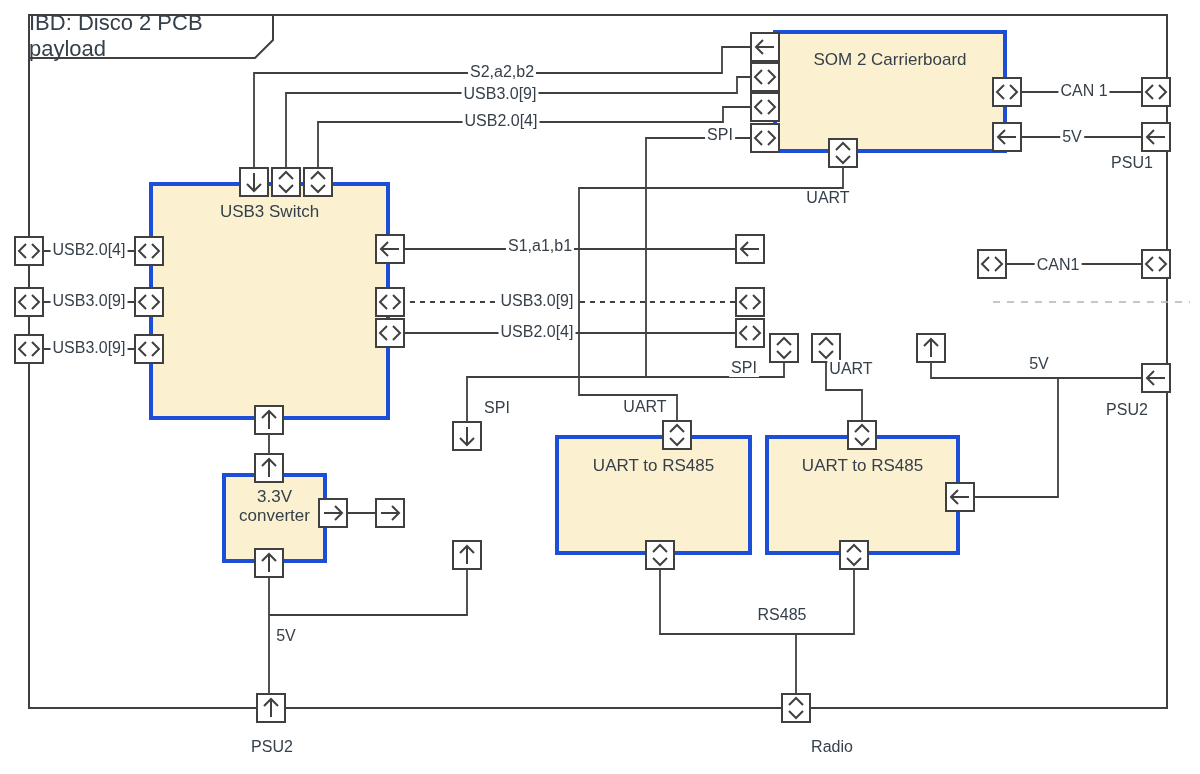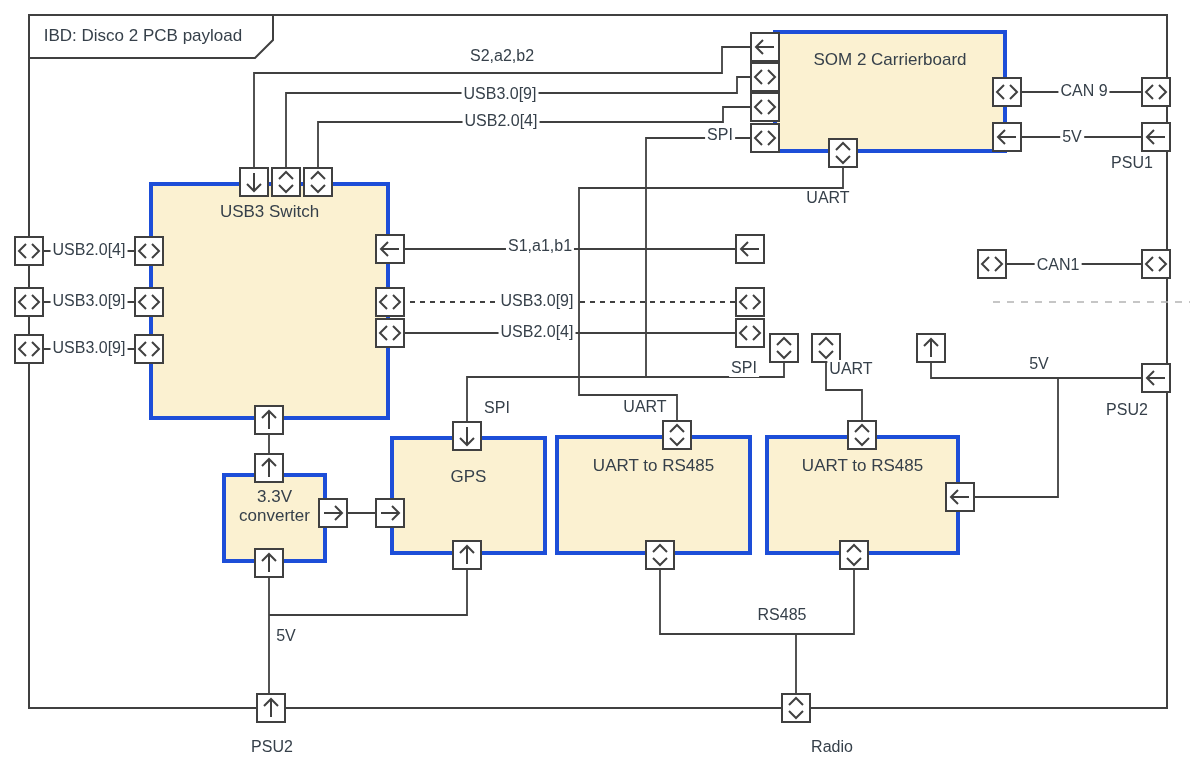--- a/index.html
+++ b/index.html
@@ -9,35 +9,32 @@
   .block-label{position:absolute;left:0;width:100%;text-align:center;font-size:17px;
                line-height:19px;color:#36404a;white-space:pre-line;}
   .port{position:absolute;width:30px;height:30px;background:#ffffff;border:2px solid #404040;
         box-sizing:border-box;display:flex;align-items:center;justify-content:center;z-index:30;}
   .port svg{display:block;}
   .wire-label{position:absolute;transform:translate(-50%,-50%);font-size:16px;line-height:18px;
               background:#ffffff;padding:0 2px;white-space:nowrap;z-index:40;color:#36404a;}
   #wires{position:absolute;left:0;top:0;z-index:20;}
   #frame-layer{position:absolute;left:0;top:0;z-index:5;}
   .title-text{position:absolute;left:29px;top:16px;width:228px;height:40px;display:flex;
-              align-items:center;justify-content:center;font-size:17px;color:#36404a;z-index:10;}
+              align-items:center;justify-content:center;font-size:22px;color:#36404a;z-index:10;}
 </style>
 </head>
 <body>
 
 <div id="canvas">
   <div class="title-text">IBD: Disco 2 PCB payload</div>
 <div class="block" style="left: 149px; top: 182px; width: 241px; height: 238px;">
       <div class="block-label" style="top: 16px;">USB3 Switch</div>
     </div>
     <div class="block" style="left: 773px; top: 30px; width: 234px; height: 123px;">
       <div class="block-label" style="top: 16px;">SOM 2 Carrierboard</div>
-    </div>
-    <div class="block" style="left: 390px; top: 436px; width: 157px; height: 119px;">
-      <div class="block-label" style="top: 27px;">GPS</div>
     </div>
     <div class="block" style="left: 555px; top: 435px; width: 197px; height: 120px;">
       <div class="block-label" style="top: 17px;">UART to RS485</div>
     </div>
     <div class="block" style="left: 765px; top: 435px; width: 195px; height: 120px;">
       <div class="block-label" style="top: 17px;">UART to RS485</div>
     </div>
     <div class="block" style="left: 222px; top: 473px; width: 105px; height: 90px;">
       <div class="block-label" style="top: 10px;">3.3V
 converter</div>
@@ -330,26 +327,26 @@
         <path d="M13 22V5" fill="none" stroke="#404040" stroke-width="2" stroke-linejoin="miter"></path>
         <path d="M6 11 13 4 20 11" fill="none" stroke="#404040" stroke-width="2" stroke-linejoin="miter"></path>
       </svg>
     </div>
     <div class="port" style="left: 781px; top: 693px;">
       <svg width="26" height="26" viewBox="0 0 26 26">
         <path d="M6 10 13 3 20 10" fill="none" stroke="#404040" stroke-width="2" stroke-linejoin="miter"></path>
         <path d="M6 16 13 23 20 16" fill="none" stroke="#404040" stroke-width="2" stroke-linejoin="miter"></path>
       </svg>
     </div>
-    <div class="wire-label" style="left: 502px; top: 56px;">S2,a2,b2</div>
+    <div class="wire-label" style="left: 502px; top: 72px;">S2,a2,b2</div>
     <div class="wire-label" style="left: 500px; top: 94px;">USB3.0[9]</div>
     <div class="wire-label" style="left: 501px; top: 121px;">USB2.0[4]</div>
     <div class="wire-label" style="left: 720px; top: 135px;">SPI</div>
     <div class="wire-label" style="left: 828px; top: 198px;">UART</div>
-    <div class="wire-label" style="left: 1084px; top: 91px;">CAN 9</div>
+    <div class="wire-label" style="left: 1084px; top: 91px;">CAN 1</div>
     <div class="wire-label" style="left: 1072px; top: 137px;">5V</div>
     <div class="wire-label" style="left: 1132px; top: 163px;">PSU1</div>
     <div class="wire-label" style="left: 89px; top: 250px;">USB2.0[4]</div>
     <div class="wire-label" style="left: 89px; top: 301px;">USB3.0[9]</div>
     <div class="wire-label" style="left: 89px; top: 348px;">USB3.0[9]</div>
     <div class="wire-label" style="left: 540px; top: 246px;">S1,a1,b1</div>
     <div class="wire-label" style="left: 537px; top: 301px;">USB3.0[9]</div>
     <div class="wire-label" style="left: 537px; top: 332px;">USB2.0[4]</div>
     <div class="wire-label" style="left: 1058px; top: 265px;">CAN1</div>
     <div class="wire-label" style="left: 744px; top: 368px;">SPI</div>

